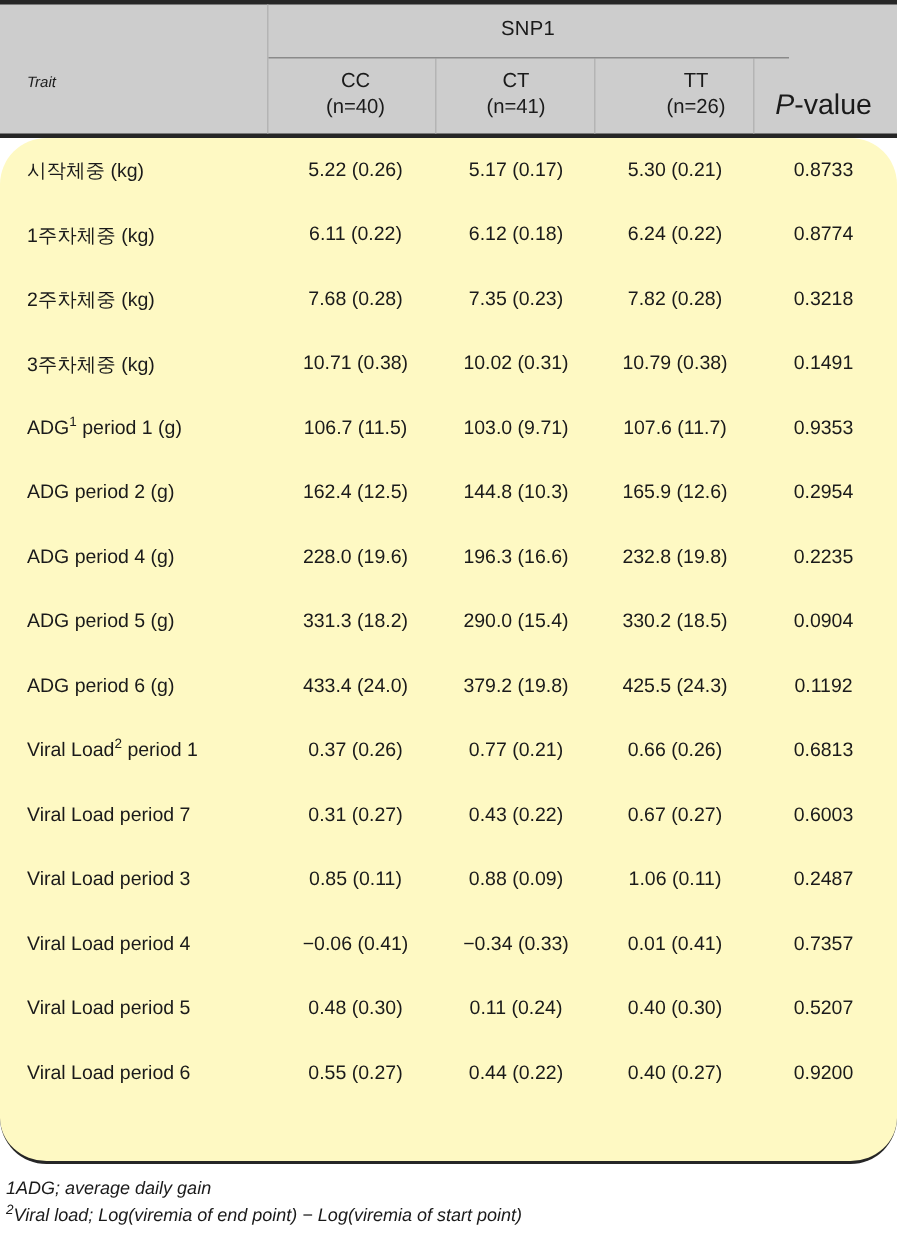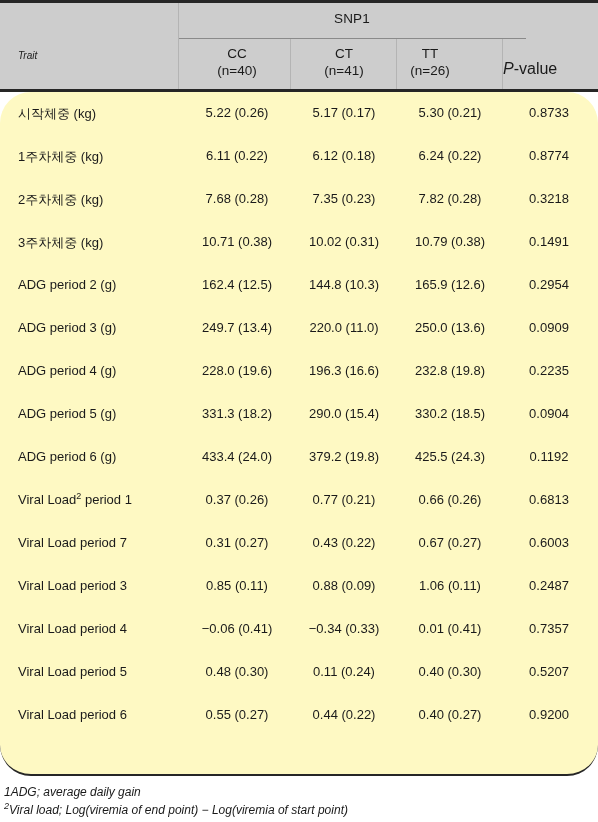--- a/index.html
+++ b/index.html
@@ -75,29 +75,29 @@
   .col-head {
     position: absolute;
     top: 42px;
     text-align: center;
     font-size: 13.5px;
     line-height: 17px;
   }
   .col-head .n { display: block; }
   .ch-cc { left: 185px; width: 104px; }
   .ch-ct { left: 292px; width: 104px; }
-  .ch-tt { left: 378px; width: 104px; }
+  .ch-tt { left: 412px; width: 104px; }
 
   .pval-head {
     position: absolute;
     left: 503px;
     width: 92px;
     top: 57px;
-    text-align: left;
-    font-size: 16px;
+    text-align: center;
+    font-size: 19px;
   }
   .pval-head i {
     font-style: italic;
   }
 
   
   .tbody {
     position: relative;
     height: 684px;
     background: #fef9c3;
@@ -191,34 +191,34 @@
         <div class="cell c-p">0.3218</div>
       </div>
       <div class="row">
         <div class="cell c-trait">3주차체중 (kg)</div>
         <div class="cell c-cc">10.71 (0.38)</div>
         <div class="cell c-ct">10.02 (0.31)</div>
         <div class="cell c-tt">10.79 (0.38)</div>
         <div class="cell c-p">0.1491</div>
       </div>
       <div class="row">
+        <div class="cell c-trait">ADG<sup>1</sup><span> period 1 (g)</span></div>
+        <div class="cell c-cc">106.7 (11.5)</div>
+        <div class="cell c-ct">103.0 (9.71)</div>
+        <div class="cell c-tt">107.6 (11.7)</div>
+        <div class="cell c-p">0.9353</div>
+      </div>
+      <div class="row">
         <div class="cell c-trait">ADG period 2 (g)</div>
         <div class="cell c-cc">162.4 (12.5)</div>
         <div class="cell c-ct">144.8 (10.3)</div>
         <div class="cell c-tt">165.9 (12.6)</div>
         <div class="cell c-p">0.2954</div>
       </div>
       <div class="row">
-        <div class="cell c-trait">ADG period 3 (g)</div>
-        <div class="cell c-cc">249.7 (13.4)</div>
-        <div class="cell c-ct">220.0 (11.0)</div>
-        <div class="cell c-tt">250.0 (13.6)</div>
-        <div class="cell c-p">0.0909</div>
-      </div>
-      <div class="row">
         <div class="cell c-trait">ADG period 4 (g)</div>
         <div class="cell c-cc">228.0 (19.6)</div>
         <div class="cell c-ct">196.3 (16.6)</div>
         <div class="cell c-tt">232.8 (19.8)</div>
         <div class="cell c-p">0.2235</div>
       </div>
       <div class="row">
         <div class="cell c-trait">ADG period 5 (g)</div>
         <div class="cell c-cc">331.3 (18.2)</div>
         <div class="cell c-ct">290.0 (15.4)</div>

